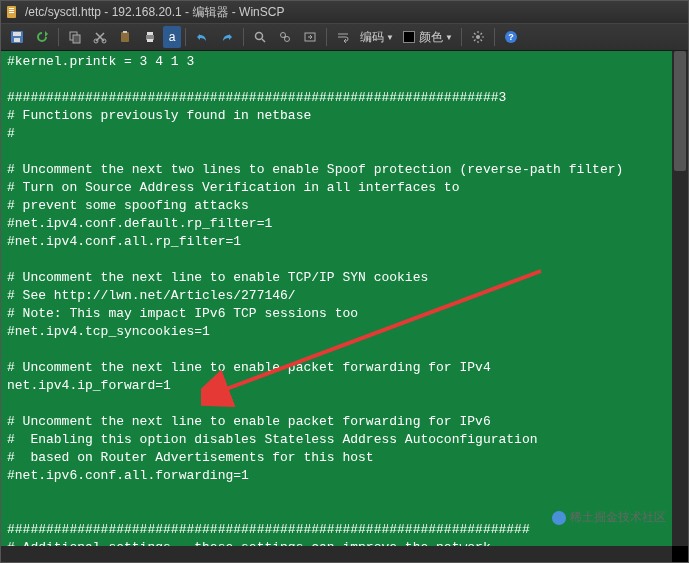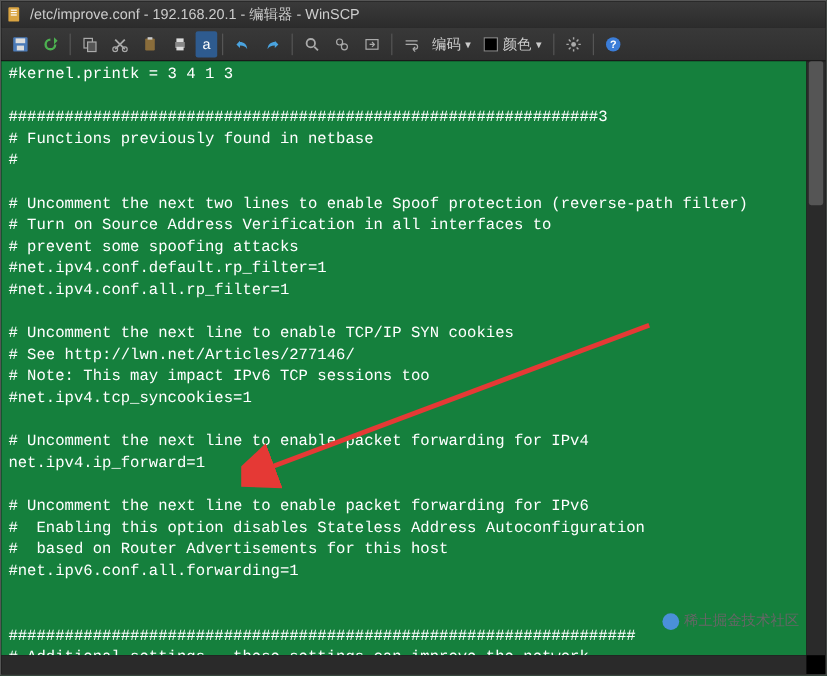--- a/index.html
+++ b/index.html
@@ -132,21 +132,21 @@
 
 <div class="title-bar">
   <span class="icon">
     <svg width="14" height="14" viewBox="0 0 14 14">
         <rect x="2" y="1" width="9" height="12" fill="#d9a441" rx="1"></rect>
         <rect x="4" y="3" width="5" height="1" fill="#fff"></rect>
         <rect x="4" y="5" width="5" height="1" fill="#fff"></rect>
         <rect x="4" y="7" width="5" height="1" fill="#fff"></rect>
       </svg>
   </span>
-  <span>/etc/improve.conf - 192.168.20.1 - 编辑器 - WinSCP</span>
+  <span>/etc/sysctl.http - 192.168.20.1 - 编辑器 - WinSCP</span>
 </div>
 
 <div class="toolbar">
   <div class="tool-btn">
       <svg width="14" height="14" viewBox="0 0 14 14">
         <rect x="1" y="1" width="12" height="12" fill="#4a7ab8" rx="1"></rect>
         <rect x="3" y="2" width="8" height="4" fill="#ddd"></rect>
         <rect x="4" y="8" width="6" height="4" fill="#ddd"></rect>
       </svg>
     </div>

